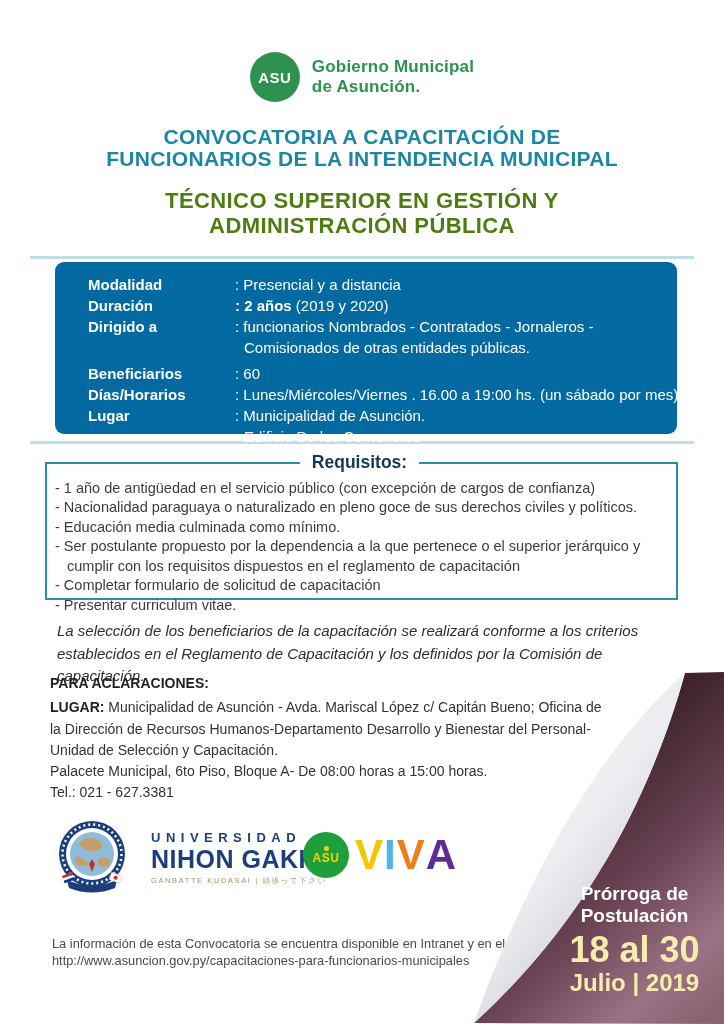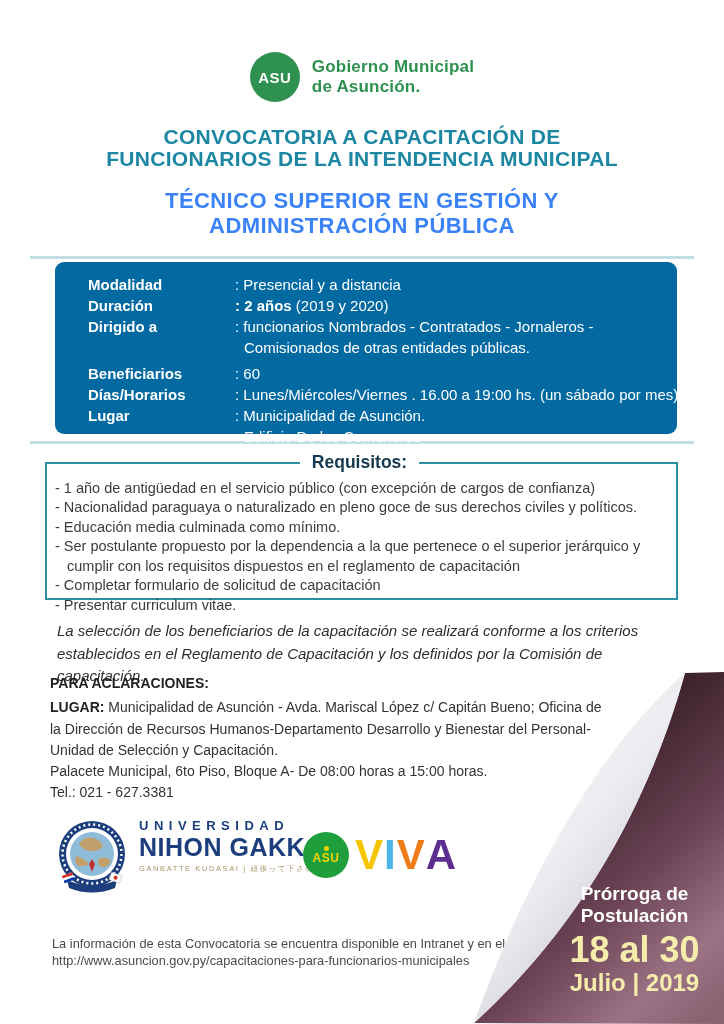--- a/index.html
+++ b/index.html
@@ -8,21 +8,21 @@
     font-family:Liberation Sans, sans-serif;
   }
   
   .logo-header{position:absolute;top:52px;left:0;right:0;display:flex;justify-content:center;align-items:center;gap:12px;}
   .logo-circle{width:50px;height:50px;border-radius:50%;background:#2f9150;color:#fff;
     display:flex;align-items:center;justify-content:center;font-weight:800;font-size:15px;letter-spacing:.5px;}
   .logo-text{color:#2f9150;font-size:17px;font-weight:700;line-height:1.18;letter-spacing:.2px;}
   
   .headline{position:absolute;left:0;right:0;text-align:center;font-weight:800;}
   .headline.teal{top:126px;font-size:21px;color:#1d87a3;line-height:1.06;letter-spacing:.3px;}
-  .headline.navy{top:188px;font-size:22px;color:#3b82f6;line-height:1.14;letter-spacing:.4px;}
+  .headline.navy{top:188px;font-size:22px;color:#4d7c0f;line-height:1.14;letter-spacing:.4px;}
   
   .stripe{position:absolute;left:30px;width:664px;height:3px;background:#8fc3cf;opacity:.55;}
   .stripe.s-top{top:256px;}
   .stripe.s-bottom{top:441px;}
   
   .info-box{position:absolute;left:55px;top:262px;width:622px;height:172px;border-radius:9px;
     background:#0369a1;color:#ffffff;font-size:15px;box-sizing:border-box;padding-top:12px;}
   .irow{display:flex;padding-left:33px;line-height:21px;}
   .ilabel{width:147px;flex:0 0 147px;font-weight:bold;}
   .ival{white-space:nowrap;}
@@ -36,21 +36,21 @@
   .req-list li{padding-left:12px;text-indent:-12px;}
   
   .selection-note{position:absolute;left:57px;top:620px;width:612px;margin:0;font-style:italic;
     font-size:15px;color:#2e2e2e;line-height:1.5;}
   
   .aclaraciones{position:absolute;left:50px;top:673px;width:560px;font-size:14px;color:#333;line-height:1.52;}
   .aclaraciones .heading{font-weight:bold;color:#222;margin-bottom:3px;}
   .aclaraciones p{margin:0;}
   .aclaraciones b{color:#222;}
   
-  .nihon{position:absolute;left:55px;top:818px;display:flex;align-items:flex-start;gap:10px;}
+  .nihon{position:absolute;left:55px;top:818px;display:flex;align-items:center;gap:22px;}
   .nihon-text .uni{font-size:13px;letter-spacing:5.5px;color:#1d3e7c;font-weight:700;}
   .nihon-text .gakko{font-size:25px;font-weight:800;color:#1d3e7c;letter-spacing:.5px;line-height:1.15;}
   .nihon-text .tagline{font-size:7.5px;color:#a59467;letter-spacing:1.6px;margin-top:2px;}
   
   .asuviva{position:absolute;left:303px;top:832px;display:flex;align-items:center;gap:6px;}
   .av-circle{width:46px;height:46px;border-radius:50%;background:#1f9e3c;display:flex;flex-direction:column;
     align-items:center;justify-content:center;}
   .av-dot{width:5px;height:5px;border-radius:50%;background:#f5d400;margin-bottom:1px;}
   .av-circle .av-asu{color:#f5d400;font-weight:800;font-size:12px;letter-spacing:.5px;line-height:1;}
   .viva{font-size:42px;font-weight:800;line-height:1;letter-spacing:1px;display:flex;}

